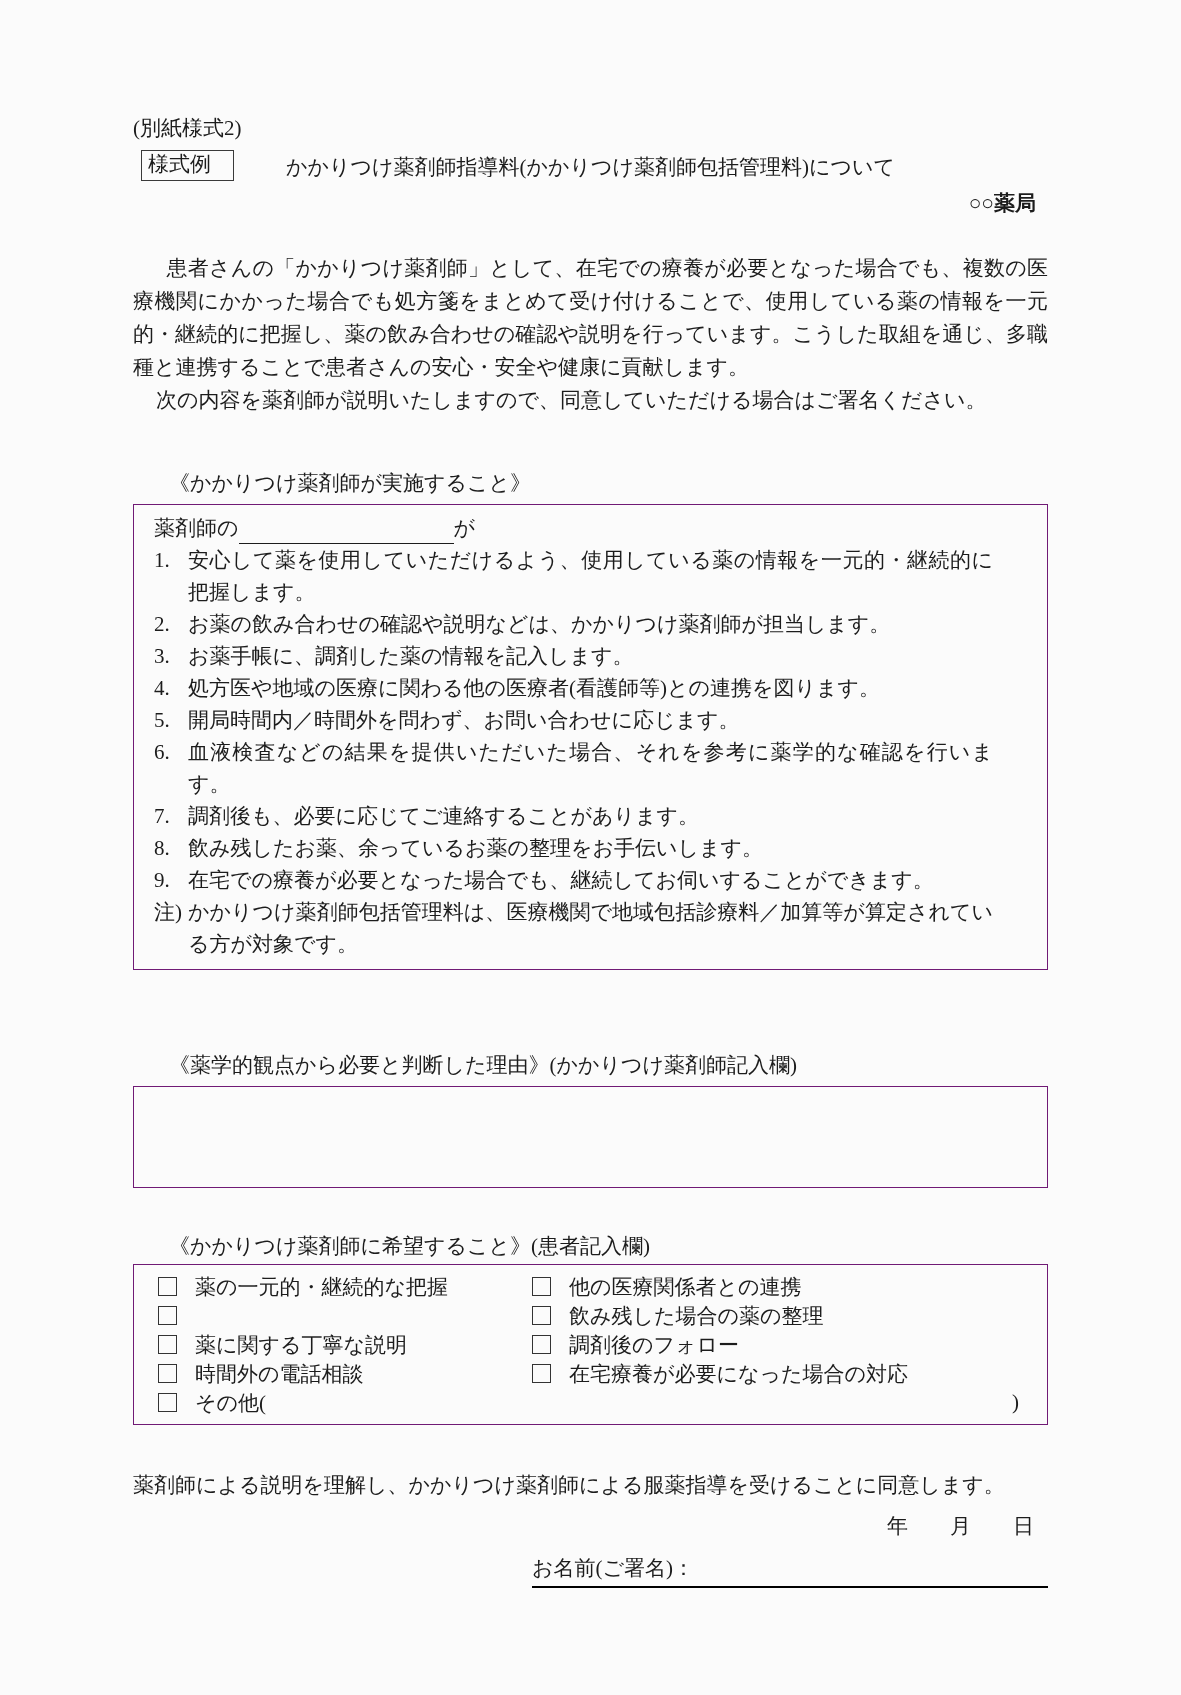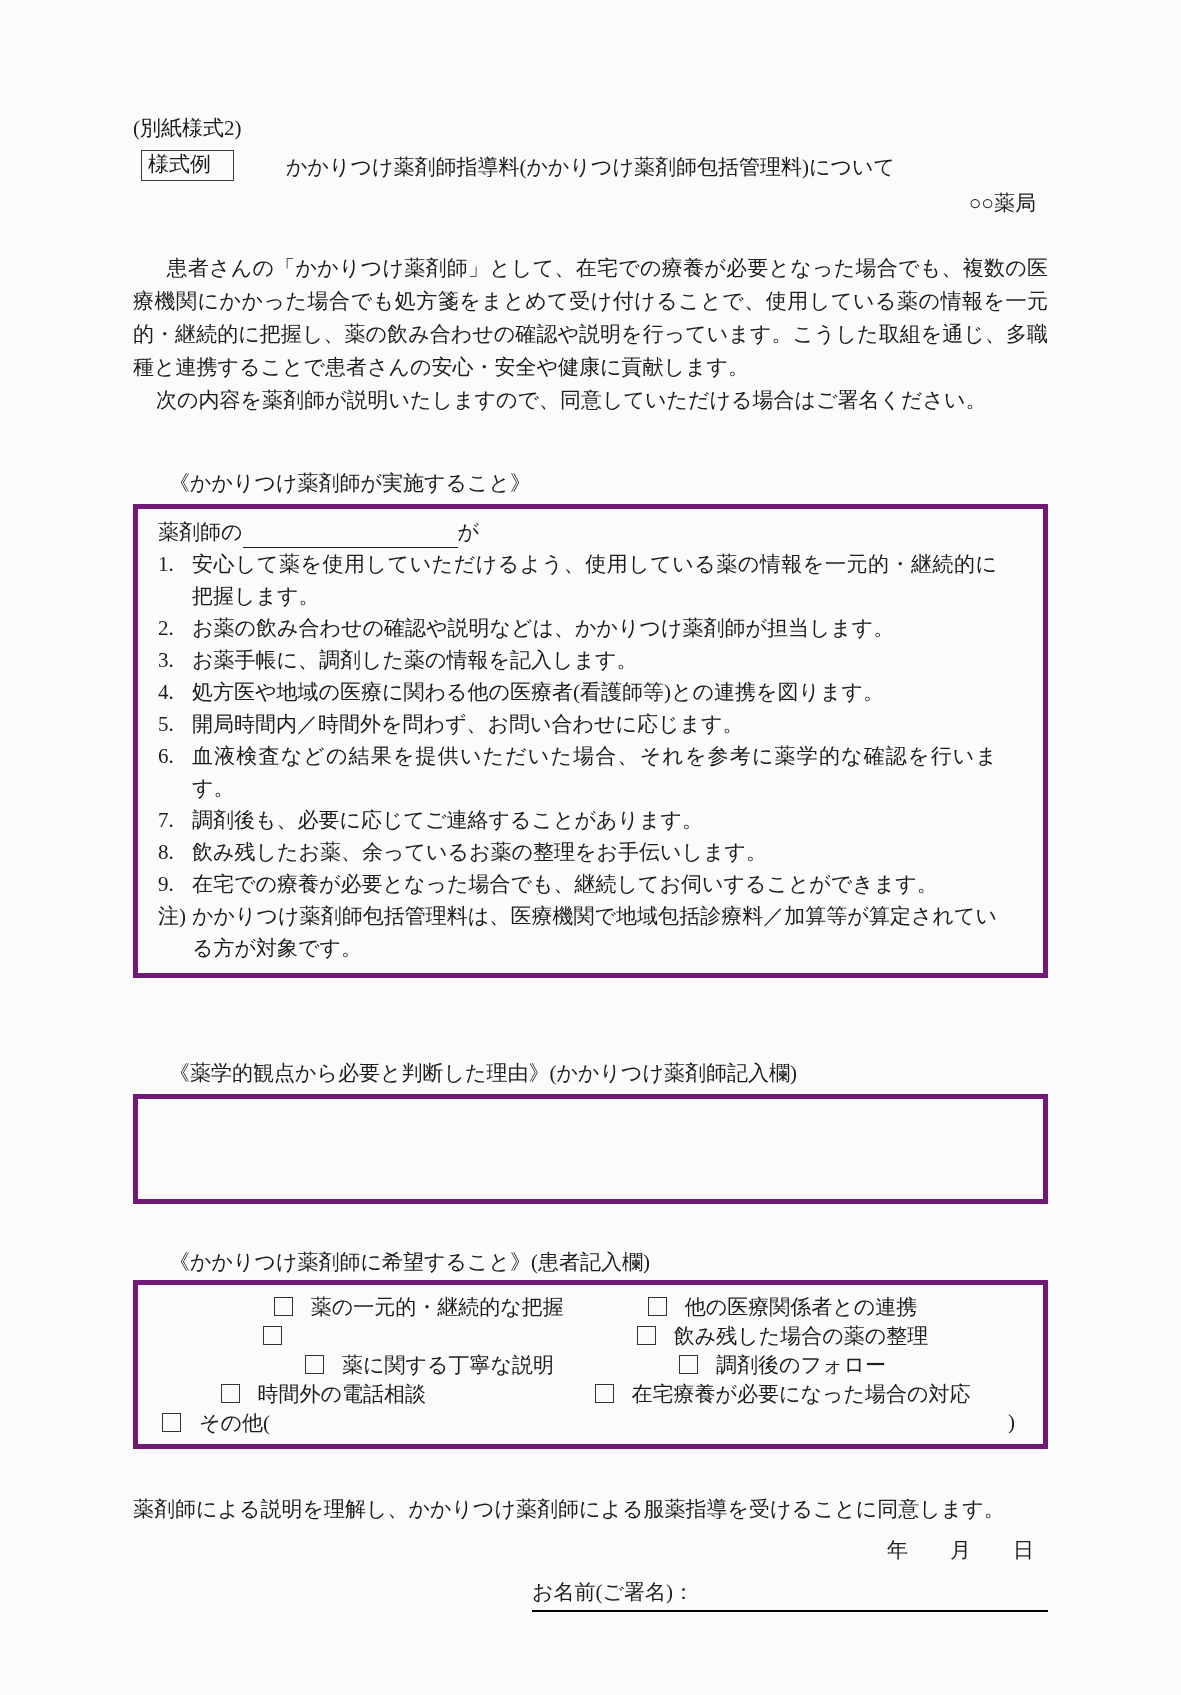--- a/index.html
+++ b/index.html
@@ -14,46 +14,46 @@
   .page { padding: 112px 133px 40px 133px; position: relative; }
 
   .corner { line-height: 33px; }
 
   .title-row { position: relative; margin-top: 6px; line-height: 33px; text-align: center; }
   .yoshiki {
     position: absolute; left: 8px; top: -1px;
     border: 1px solid #3a3a3a; padding: 0 22px 2px 6px;
     line-height: 27px;
   }
-  .pharmacy { margin-top: 3px; text-align: right; line-height: 33px; padding-right: 12px; }
+  .pharmacy { margin-top: 3px; text-align: right; line-height: 33px; padding-right: 12px; font-weight: bold; }
 
   .intro  { margin: 32px 0 0 0; line-height: 33px; text-align: justify; text-indent: 1.6em; }
   .intro2 { margin: 0; line-height: 33px; text-indent: 1.1em; }
 
   .sec-heading { line-height: 33px; padding-left: 36px; }
   .h1m { margin-top: 50px; }
   .h2m { margin-top: 79px; }
   .h3m { margin-top: 45px; line-height: 27px; }
 
-  .box { border: 5px solid #701a75; }
+  .box { border: 1px solid #701a75; }
 
   .box1 { margin-top: 4px; padding: 7px 10px 9px 20px; line-height: 32px; }
   .pharm-line { line-height: 32px; }
   .pharm-line .blank {
     display: inline-block; width: 215px; height: 24px;
     border-bottom: 1px solid #1c1c1c; vertical-align: bottom;
   }
   .item { display: flex; align-items: flex-start; }
   .item .no  { width: 34px; flex: none; }
   .item .txt { max-width: 805px; text-align: justify; }
 
   .box2 { margin-top: 4px; height: 100px; cursor: text; }
 
   .box3 { margin-top: 4px; padding: 7px 14px 7px 24px; }
-  .cbrow { display: flex; align-items: center; height: 29px; justify-content: center; }
+  .cbrow { display: flex; align-items: center; height: 29px; }
   .cell  { display: flex; align-items: center; min-width: 0; }
   .cell-left { width: 374px; flex: none; }
   .cb {
     width: 17px; height: 17px; flex: none;
     border: 1px solid #333; margin-right: 18px; background: transparent;
   }
   .fill { flex: 1; }
   .close-paren { padding-right: 14px; }
 
   .consent { margin: 44px 0 0 0; line-height: 33px; }

